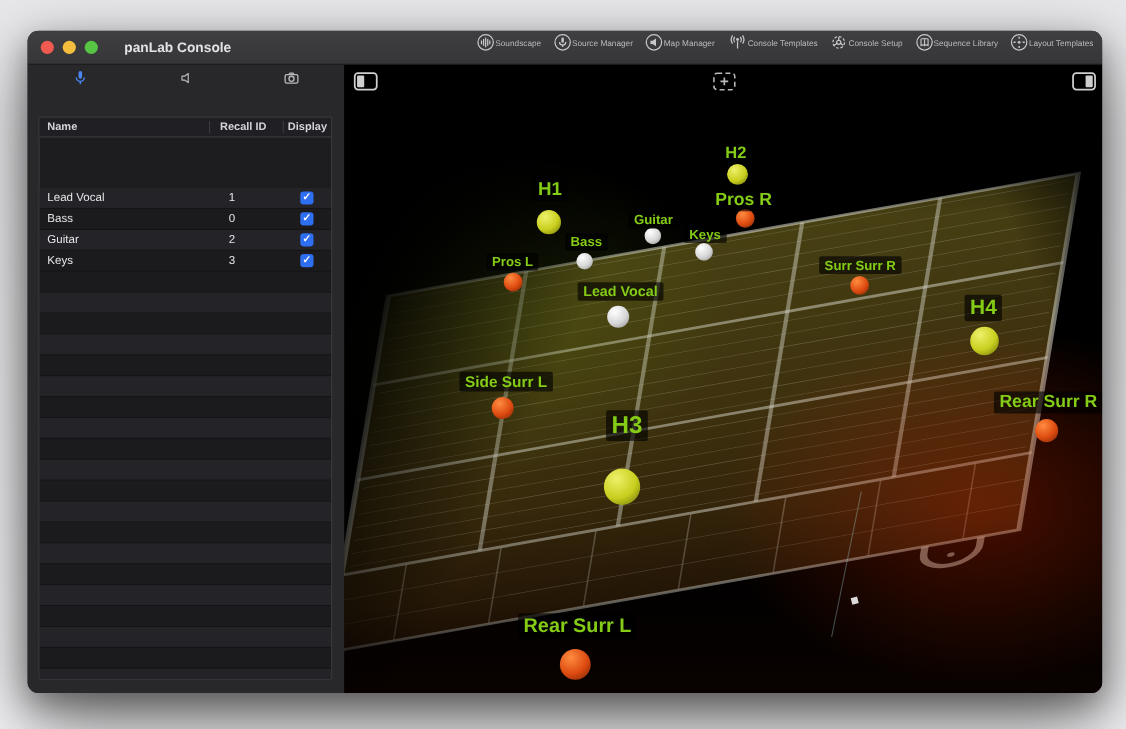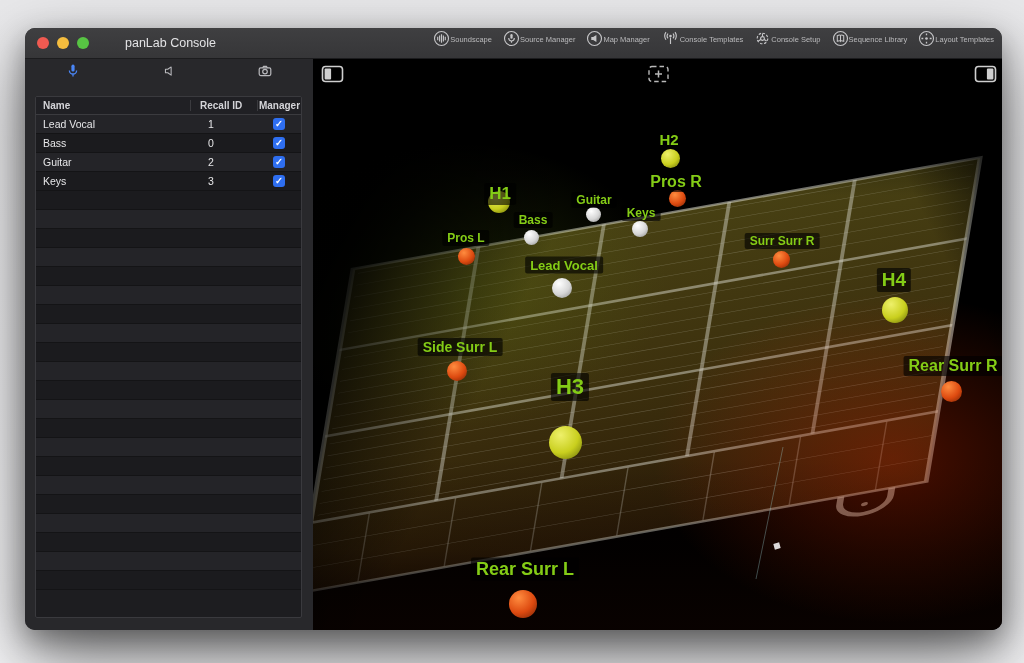--- a/index.html
+++ b/index.html
@@ -8,33 +8,33 @@
     font-family:"Liberation Sans",sans-serif;-webkit-font-smoothing:antialiased;}
   .window{position:absolute;left:25px;top:28px;width:977px;height:602px;border-radius:10px;
     background:#2a2a2c;overflow:hidden;display:flex;flex-direction:column;
     box-shadow:0 30px 70px rgba(0,0,0,.5),0 10px 28px rgba(0,0,0,.35);}
   
   .titlebar{flex:0 0 30px;height:30px;background:linear-gradient(#3f3f41,#363638);
     border-bottom:1px solid #1c1c1e;display:flex;align-items:center;position:relative;}
   .traffic{display:flex;gap:8px;margin-left:12px;}
   .tdot{width:12px;height:12px;border-radius:50%;}
   .tdot.r{background:#f05a51;}.tdot.y{background:#f5bd3e;}.tdot.g{background:#57c443;}
-  .wtitle{margin-left:36px;font-size:12.5px;font-weight:normal;color:#e3e3e5;}
+  .wtitle{margin-left:24px;font-size:12.5px;font-weight:bold;color:#e3e3e5;}
   .toolbar{position:absolute;right:8px;top:2px;display:flex;gap:11px;align-items:flex-start;}
   .tb-item{display:flex;flex-direction:row;align-items:center;cursor:default;}
   .tb-ic{height:17px;display:flex;align-items:center;justify-content:center;}
   .tb-lb{font-size:7.5px;color:#bababc;margin-top:1px;white-space:nowrap;}
   
   .content{flex:1;display:flex;min-height:0;}
   .sidebar{width:288px;flex:0 0 288px;background:#28282b;display:flex;flex-direction:column;}
   .tabbar{height:28px;display:flex;align-items:center;}
   .tab{flex:1;display:flex;align-items:center;justify-content:center;height:100%;}
   
-  .table{margin:9px 11px 12px 10px;flex:1;border:1px solid #3a3a3e;background:#1d1d20;
-    display:flex;flex-direction:column;overflow:hidden;border-radius:2px;}
+  .table{margin:19px 11px 12px 10px;flex:1;border:1px solid #3a3a3e;background:#1d1d20;
+    display:flex;flex-direction:column;overflow:hidden;border-radius:2px;gap:46px;}
   .thead{display:flex;background:#202024;border-bottom:1px solid #3b3b3f;height:17px;align-items:center;flex:0 0 17px;}
   .th{font-size:10px;font-weight:bold;color:#d4d4d8;box-sizing:border-box;}
   .th-name{flex:1;padding-left:7px;}
   .th-recall{width:67px;border-left:1px solid #3b3b3f;padding-left:9px;}
   .th-display{width:44px;border-left:1px solid #3b3b3f;text-align:center;}
   .tr{display:flex;height:19px;flex:0 0 19px;align-items:center;border-bottom:1px solid #141416;box-sizing:border-box;}
   .tr.odd{background:#242428;}.tr.even{background:#1b1b1e;}
   .td-name{flex:1;padding-left:7px;font-size:10.5px;color:#e6e6e8;}
   .td-recall{width:67px;padding-left:18px;font-size:10.5px;color:#e6e6e8;box-sizing:border-box;}
   .td-display{width:44px;display:flex;justify-content:center;}
@@ -175,21 +175,21 @@
                   <path d="M6.6 5.8 l1-1.4 h2.8 l1 1.4"></path>
                   <rect x="3.2" y="5.8" width="11.6" height="7.8" rx="1.5"></rect>
                   <circle cx="9" cy="9.6" r="2.3"></circle>
                 </svg></span>
             </div>
           </div>
         <div class="table">
           <div class="thead">
             <span class="th th-name">Name</span>
             <span class="th th-recall">Recall ID</span>
-            <span class="th th-display">Manager</span>
+            <span class="th th-display">Display</span>
           </div>
           <div class="tbody" id="tbody">
               <div class="tr odd">
                 <span class="td-name">Lead Vocal</span>
                 <span class="td-recall">1</span>
                 <span class="td-display">
                   <span class="cb on" style="background: rgb(46, 110, 240);">✓</span>
                 </span>
               </div>
               <div class="tr even">
@@ -295,21 +295,21 @@
           </svg>
 
           <div class="lighting"></div>
 
           <svg class="marker-svg" width="689" height="572" viewBox="0 0 689 572">
             <line x1="470" y1="388" x2="443" y2="520" stroke="#9fd4d4" stroke-opacity="0.35" stroke-width="1"></line>
             <rect x="461" y="484" width="6" height="6" fill="#ffffff" fill-opacity="0.85" transform="rotate(-15 464 487)"></rect>
           </svg>
 
           <div id="points">
-              <div class="lbl" style="left: 187px; top: 135px; font-size: 17px;">H1</div>
+              <div class="lbl" style="left: 187px; top: 113px; font-size: 17px;">H1</div>
               <div class="pt" style="left: 175px; top: 132px; width: 22px; height: 22px; background: radial-gradient(circle at 35% 28%, rgb(238, 240, 106), rgb(201, 207, 30) 55%, rgb(110, 117, 12) 96%);"></div>
               <div class="lbl" style="left: 356px; top: 80px; font-size: 15px;">H2</div>
               <div class="pt" style="left: 347.5px; top: 89.5px; width: 19px; height: 19px; background: radial-gradient(circle at 35% 28%, rgb(238, 240, 106), rgb(201, 207, 30) 55%, rgb(110, 117, 12) 96%);"></div>
               <div class="lbl" style="left: 363px; top: 123px; font-size: 16px;">Pros R</div>
               <div class="pt" style="left: 355.5px; top: 130.5px; width: 17px; height: 17px; background: radial-gradient(circle at 35% 28%, rgb(255, 140, 63), rgb(221, 74, 16) 55%, rgb(124, 38, 6) 96%);"></div>
               <div class="lbl" style="left: 281px; top: 141px; font-size: 12px;">Guitar</div>
               <div class="pt" style="left: 272.5px; top: 147.5px; width: 15px; height: 15px; background: radial-gradient(circle at 35% 28%, rgb(255, 255, 255), rgb(214, 214, 214) 55%, rgb(143, 143, 143) 96%);"></div>
               <div class="lbl" style="left: 328px; top: 154px; font-size: 12px;">Keys</div>
               <div class="pt" style="left: 319px; top: 162px; width: 16px; height: 16px; background: radial-gradient(circle at 35% 28%, rgb(255, 255, 255), rgb(214, 214, 214) 55%, rgb(143, 143, 143) 96%);"></div>
               <div class="lbl" style="left: 220px; top: 161px; font-size: 12px;">Bass</div>

